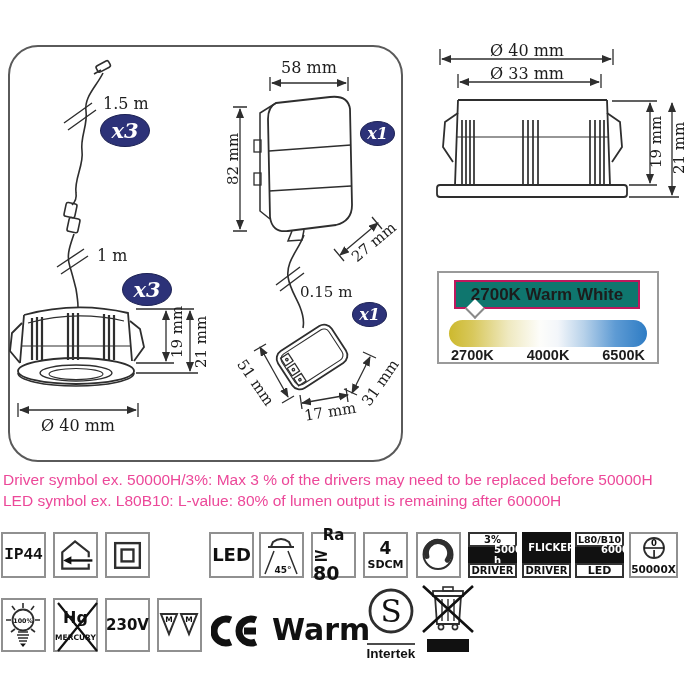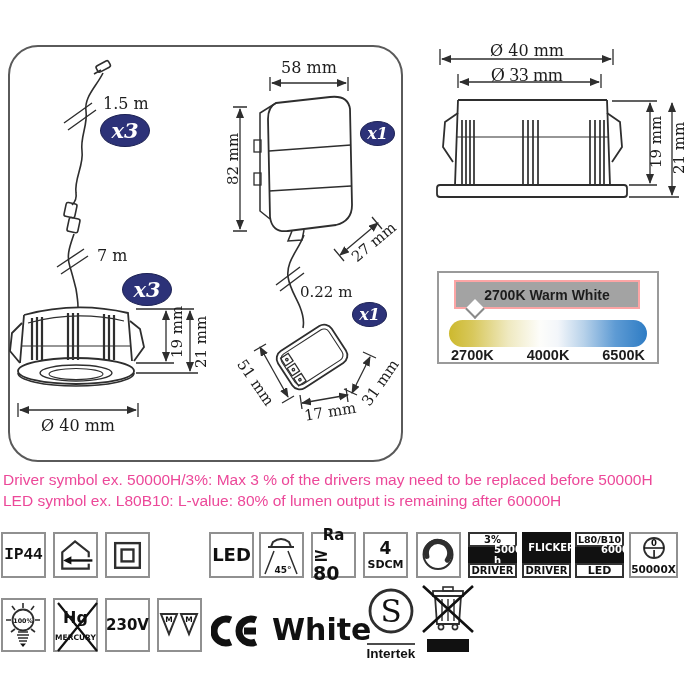--- a/index.html
+++ b/index.html
@@ -13,23 +13,23 @@
   .dim.c{text-align:center;}
   .rot{transform-origin:0 0;}
   
   .qty{position:absolute;background:#2c3278;border:1px solid #1e2355;color:#fff;border-radius:50%;
        display:flex;align-items:center;justify-content:center;
        font-family:"DejaVu Serif",serif;font-style:italic;font-weight:bold;}
   .qty.big{width:48px;height:31px;font-size:21px;}
   .qty.small{width:33px;height:23px;font-size:16px;}
   
   .cchart{left:437px;top:271px;width:218px;height:89px;border:2px solid #9a9a9a;background:#fff;}
-  .cchart .title{position:absolute;left:15px;top:7px;width:186px;height:29px;border:2px solid #fca5a5;
+  .cchart .title{position:absolute;left:15px;top:7px;width:186px;height:29px;border:2px solid #be185d;
        box-sizing:border-box;display:flex;align-items:center;justify-content:center;
-       font-size:14px;font-weight:700;color:#1c1c1c;background:#a3a3a3;z-index:2;}
+       font-size:17px;font-weight:700;color:#1c1c1c;background:#0f766e;z-index:2;}
   .cchart .pointer{position:absolute;left:29px;top:29px;width:12px;height:12px;background:#fff;
        border-left:2px solid #8a8a8a;border-bottom:2px solid #8a8a8a;transform:rotate(-45deg);z-index:3;}
   .cchart .bar{position:absolute;left:10px;top:47px;width:198px;height:27px;border-radius:14px;
        background:linear-gradient(90deg,#cdb92e 0%,#d8c85c 12%,#efe9c0 30%,#fdfdfa 46%,#f3f6fa 55%,#b8d2ea 68%,#5e9bd4 84%,#2e7cc4 100%);}
   .cchart .ticks{position:absolute;left:0;top:74px;width:218px;display:flex;justify-content:space-between;
        box-sizing:border-box;padding:0 12px;font-size:14.5px;font-weight:700;color:#1c1c1c;}
   
   .note{position:absolute;left:3px;width:696px;font-size:15.5px;color:#ec4899;white-space:nowrap;}
   
   .ibox{position:absolute;box-sizing:border-box;border:2px solid #909090;background:#fff;
@@ -138,31 +138,31 @@
       <path d="M246,306 l12,-7 M274,358 l12,-7"></path>
       <line x1="294" y1="358" x2="340" y2="350" marker-start="url(#ahs)" marker-end="url(#ah)"></line>
       <path d="M292,350 l2,14 M338,343 l2,14"></path>
       <line x1="344" y1="348" x2="362" y2="312" marker-start="url(#ahs)" marker-end="url(#ah)"></line>
       <path d="M336,344 l13,6 M355,307 l13,6"></path>
     </g>
   </svg>
 
   <div class="dim" style="left:103px;top:94px;font-size:16px;">1.5 m</div>
   <div class="qty big" style="left:100px;top:114px;">x3</div>
-  <div class="dim" style="left:97px;top:246px;font-size:16px;">7 m</div>
+  <div class="dim" style="left:97px;top:246px;font-size:16px;">1 m</div>
   <div class="qty big" style="left:122px;top:273px;">x3</div>
   <div class="dim rot" style="left:168px;top:358px;transform:rotate(-90deg);">19 mm</div>
   <div class="dim rot" style="left:192px;top:368px;transform:rotate(-90deg);">21 mm</div>
   <div class="dim c" style="left:8px;top:416px;width:140px;font-size:16px;">Ø 40 mm</div>
 
   <div class="dim c" style="left:276px;top:58px;width:66px;font-size:16px;">58 mm</div>
   <div class="dim rot" style="left:224px;top:185px;transform:rotate(-90deg);">82 mm</div>
   <div class="qty small" style="left:360px;top:121px;">x1</div>
   <div class="dim rot" style="left:348px;top:252px;transform:rotate(-40deg);">27 mm</div>
-  <div class="dim" style="left:300px;top:283px;">0.22 m</div>
+  <div class="dim" style="left:300px;top:283px;">0.15 m</div>
   <div class="qty small" style="left:352px;top:302px;">x1</div>
   <div class="dim rot" style="left:248px;top:356px;transform:rotate(55deg);">51 mm</div>
   <div class="dim rot" style="left:303px;top:407px;transform:rotate(-9deg);">17 mm</div>
   <div class="dim rot" style="left:358px;top:399px;transform:rotate(-55deg);">31 mm</div>
 
   <svg class="abs" style="left:425px;top:25px;" width="262" height="185" viewBox="0 0 262 185">
     <g class="ln" stroke-width="1.3">
       <path d="M15,24 V40 M188,24 V40"></path>
       <line x1="17" y1="34" x2="186" y2="34" marker-start="url(#ahs)" marker-end="url(#ah)"></line>
       <path d="M33,49 V63 M176,49 V63"></path>
@@ -179,21 +179,21 @@
       <path d="M98,95 V160 M103,95 V160 M108,95 V160 M113,95 V160"></path>
       <path d="M165,95 V160 M170,95 V160 M175,95 V160 M179,95 V160"></path>
     </g>
     <g class="ln" stroke-width="1.3">
       <path d="M187,76 H232 M204,160 H232 M204,172 H254"></path>
       <line x1="225" y1="78" x2="225" y2="158" marker-start="url(#ahs)" marker-end="url(#ah)"></line>
       <line x1="247" y1="78" x2="247" y2="170" marker-start="url(#ahs)" marker-end="url(#ah)"></line>
     </g>
   </svg>
   <div class="dim c" style="left:462px;top:41px;width:130px;font-size:16px;">Ø 40 mm</div>
-  <div class="dim c" style="left:462px;top:64px;width:130px;font-size:19px;font-family:Liberation Serif, serif;">Ø 33 mm</div>
+  <div class="dim c" style="left:462px;top:64px;width:130px;font-size:16px;">Ø 33 mm</div>
   <div class="dim rot" style="left:647px;top:168px;transform:rotate(-90deg);">19 mm</div>
   <div class="dim rot" style="left:670px;top:174px;transform:rotate(-90deg);">21 mm</div>
 
   <div class="abs cchart">
     <div class="title">2700K Warm White</div>
     <div class="pointer"></div>
     <div class="bar"></div>
     <div class="ticks">
       <span>2700K</span>
       <span>4000K</span>
@@ -318,21 +318,21 @@
 
   <div class="abs" style="left:211px;top:612px;">
     <span class="sr">CE</span>
     <svg width="52" height="38" viewBox="0 0 52 38">
       <path d="M19.8,8 A12,12 0 1 0 19.8,30" fill="none" stroke="#111" stroke-width="7"></path>
       <path d="M44.8,8 A12,12 0 1 0 44.8,30" fill="none" stroke="#111" stroke-width="7"></path>
       <path d="M33,19 H45" fill="none" stroke="#111" stroke-width="7"></path>
     </svg>
   </div>
 
-  <div class="abs bt" style="left:272px;top:615px;font-size:30px;letter-spacing:0px;">White</div>
+  <div class="abs bt" style="left:272px;top:615px;font-size:30px;letter-spacing:0px;">Warm</div>
 
   <div class="abs" style="left:364px;top:586px;">
     <svg width="56" height="76" viewBox="0 0 56 76">
       <circle class="ln" cx="27" cy="25" r="21" stroke-width="2.8"></circle>
       <text x="27" y="36" font-family="DejaVu Serif" font-size="31" fill="#111" text-anchor="middle">S</text>
       <line x1="3" y1="58" x2="51" y2="58" stroke="#111" stroke-width="1.5"></line>
       <text x="27" y="72" font-family="Liberation Sans" font-size="13.5" font-weight="600" fill="#111" text-anchor="middle">Intertek</text>
     </svg>
   </div>
 

